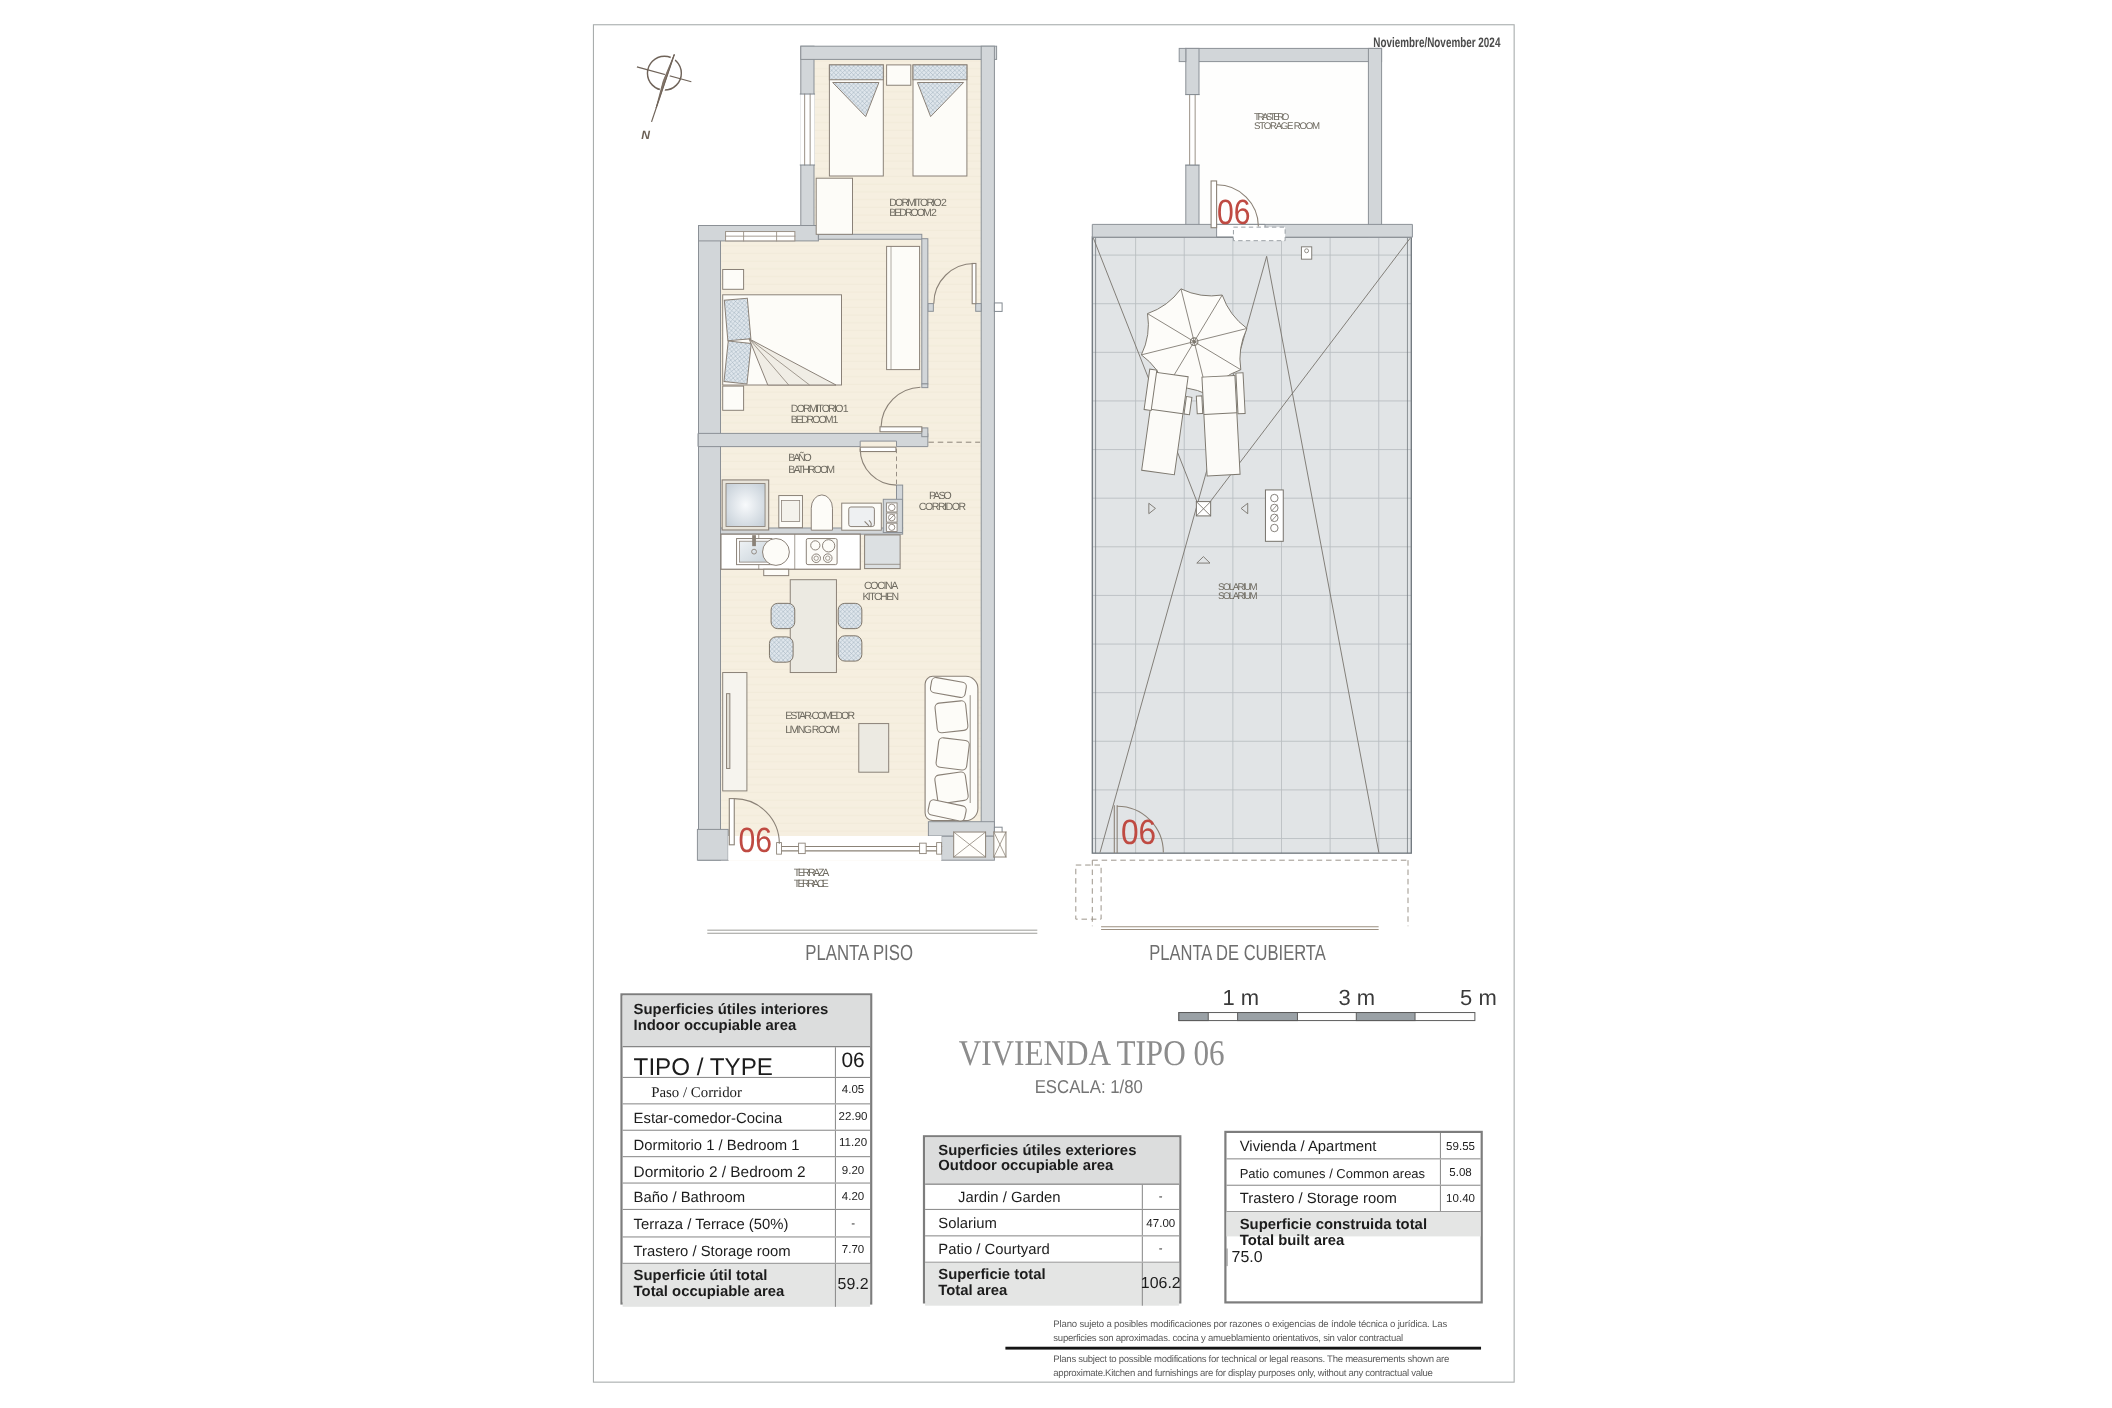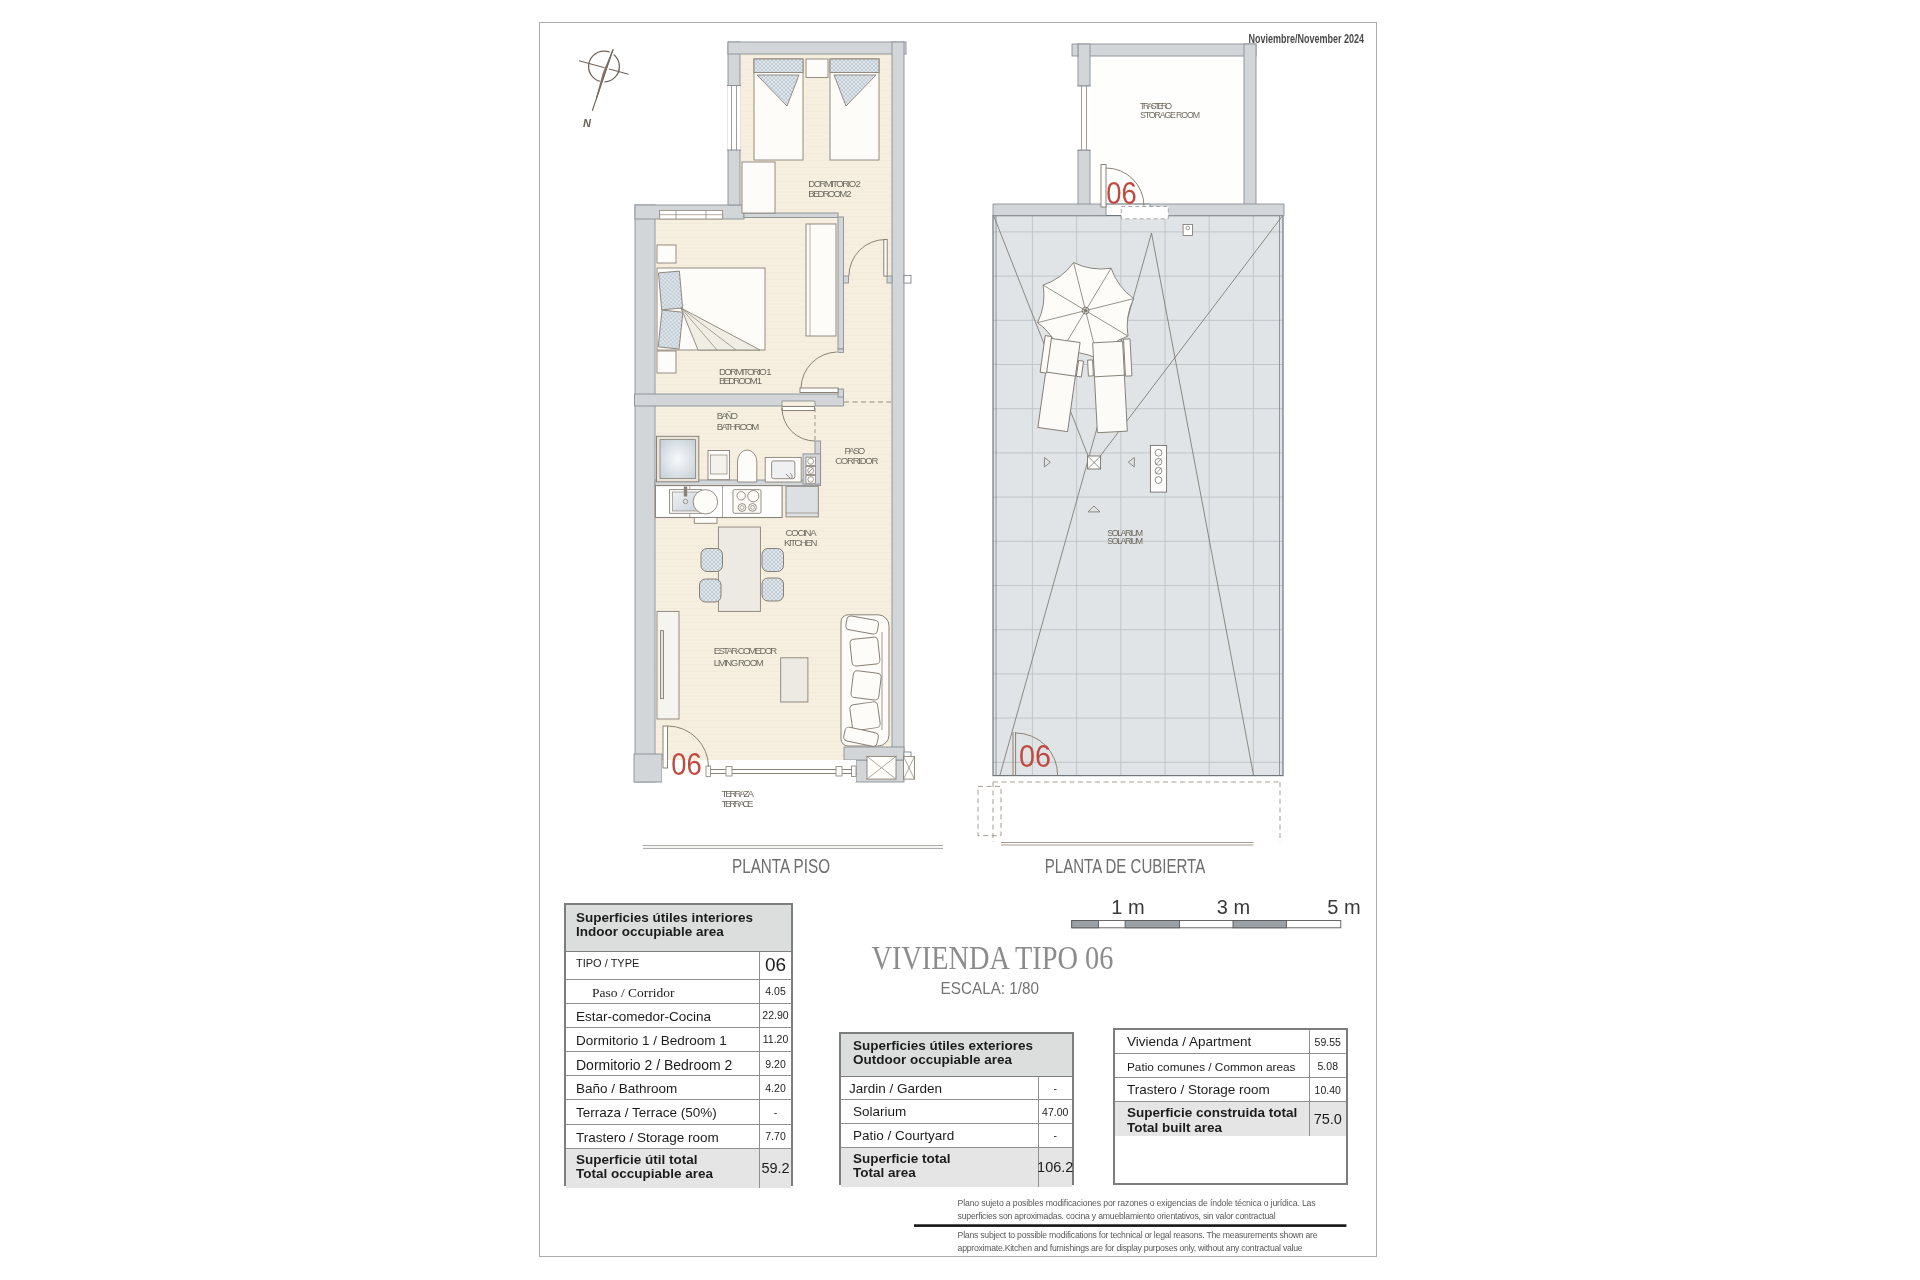--- a/index.html
+++ b/index.html
@@ -457,21 +457,21 @@
 
 <text x="871.5" y="968.5" font-family="Liberation Serif, serif" font-size="33" fill="#8c8c8c" textLength="241.8" lengthAdjust="spacingAndGlyphs">VIVIENDA TIPO 06</text>
 
 <text x="940.6" y="993.5" font-family="Liberation Sans, sans-serif" font-size="17" fill="#757575" textLength="98.4" lengthAdjust="spacingAndGlyphs">ESCALA: 1/80</text>
 </g>
 </svg>
 
 <div class="tbl" style="left:564px;top:903px;width:229px;height:283px;box-sizing:border-box;">
   <div class="hd" style="height:47px;box-sizing:border-box;padding:6px 0 0 10px;font-size:13.5px;line-height:13.5px;">Superficies útiles interiores<br>Indoor occupiable area</div>
   <div class="row" style="height:27.5px;">
-    <div class="lab" style="font-size:11px;padding:5px 0 0 10px;">TIPO / TYPE</div>
+    <div class="lab" style="font-size:22px;padding:5px 0 0 10px;">TIPO / TYPE</div>
     <div class="val" style="width:31px;font-size:19px;">06</div>
   </div>
   <div class="row" style="height:24.2px;">
     <div class="lab" style="font-size:13.5px;padding:5px 0 0 26px;font-family:Liberation Serif, serif;">Paso / Corridor</div>
     <div class="val" style="width:31px;font-size:10.5px;margin-left:12px;">4.05</div>
   </div>
   <div class="row" style="height:24.2px;">
     <div class="lab" style="font-size:13.5px;padding:5px 0 0 10px;">Estar-comedor-Cocina</div>
     <div class="val" style="width:31px;font-size:10.5px;">22.90</div>
   </div>
@@ -497,21 +497,21 @@
   </div>
   <div class="row tot" style="height:39.3px;">
     <div class="lab" style="font-size:13.5px;line-height:14.5px;padding:4px 0 0 10px;">Superficie útil total<br>Total occupiable area</div>
     <div class="val" style="width:31px;font-size:14.5px;font-weight:normal;">59.2</div>
   </div>
 </div>
 
 <div class="tbl" style="left:839px;top:1032px;width:234.5px;height:152.5px;box-sizing:border-box;">
   <div class="hd" style="height:42.5px;box-sizing:border-box;padding:5px 0 0 12px;font-size:13.5px;line-height:14px;">Superficies útiles exteriores<br>Outdoor occupiable area</div>
   <div class="row" style="height:23.8px;">
-    <div class="lab" style="font-size:13.5px;padding:4px 0 0 8px;">Jardin / Garden</div>
+    <div class="lab" style="font-size:13.5px;padding:4px 0 0 30px;">Jardin / Garden</div>
     <div class="val" style="width:32.5px;font-size:10.5px;">-</div>
   </div>
   <div class="row" style="height:23.8px;">
     <div class="lab" style="font-size:13.5px;padding:4px 0 0 12px;">Solarium</div>
     <div class="val" style="width:32.5px;font-size:10.5px;">47.00</div>
   </div>
   <div class="row" style="height:23.8px;">
     <div class="lab" style="font-size:13.5px;padding:4px 0 0 12px;">Patio / Courtyard</div>
     <div class="val" style="width:32.5px;font-size:10.5px;">-</div>
   </div>
@@ -527,21 +527,21 @@
     <div class="val" style="width:35.5px;font-size:10.5px;">59.55</div>
   </div>
   <div class="row" style="height:24.1px;">
     <div class="lab" style="font-size:11.8px;padding:5.5px 0 0 12px;">Patio comunes / Common areas</div>
     <div class="val" style="width:35.5px;font-size:10.5px;">5.08</div>
   </div>
   <div class="row" style="height:24.1px;">
     <div class="lab" style="font-size:13.5px;padding:4px 0 0 12px;">Trastero / Storage room</div>
     <div class="val" style="width:35.5px;font-size:10.5px;">10.40</div>
   </div>
-  <div class="row tot" style="height:34px;">
+  <div class="row tot" style="height:22px;flex-direction:column;">
     <div class="lab" style="font-size:13.5px;line-height:14.5px;padding:4px 0 0 12px;">Superficie construida total<br>Total built area</div>
     <div class="val" style="width:35.5px;font-size:14.5px;font-weight:normal;">75.0</div>
   </div>
 </div>
 
 <svg class="abs" style="left:0;top:0" width="1920" height="1280" viewBox="0 0 1920 1280">
 <g font-family="Liberation Sans, sans-serif" font-size="8.7" fill="#5a5a5a" lengthAdjust="spacingAndGlyphs">
 
 <text x="957.6" y="1206.3" textLength="358">Plano sujeto a posibles modificaciones por razones o exigencias de índole técnica o jurídica. Las</text>
 <text x="957.6" y="1219.4" textLength="318">superficies son aproximadas. cocina y amueblamiento  orientativos, sin valor contractual</text>

